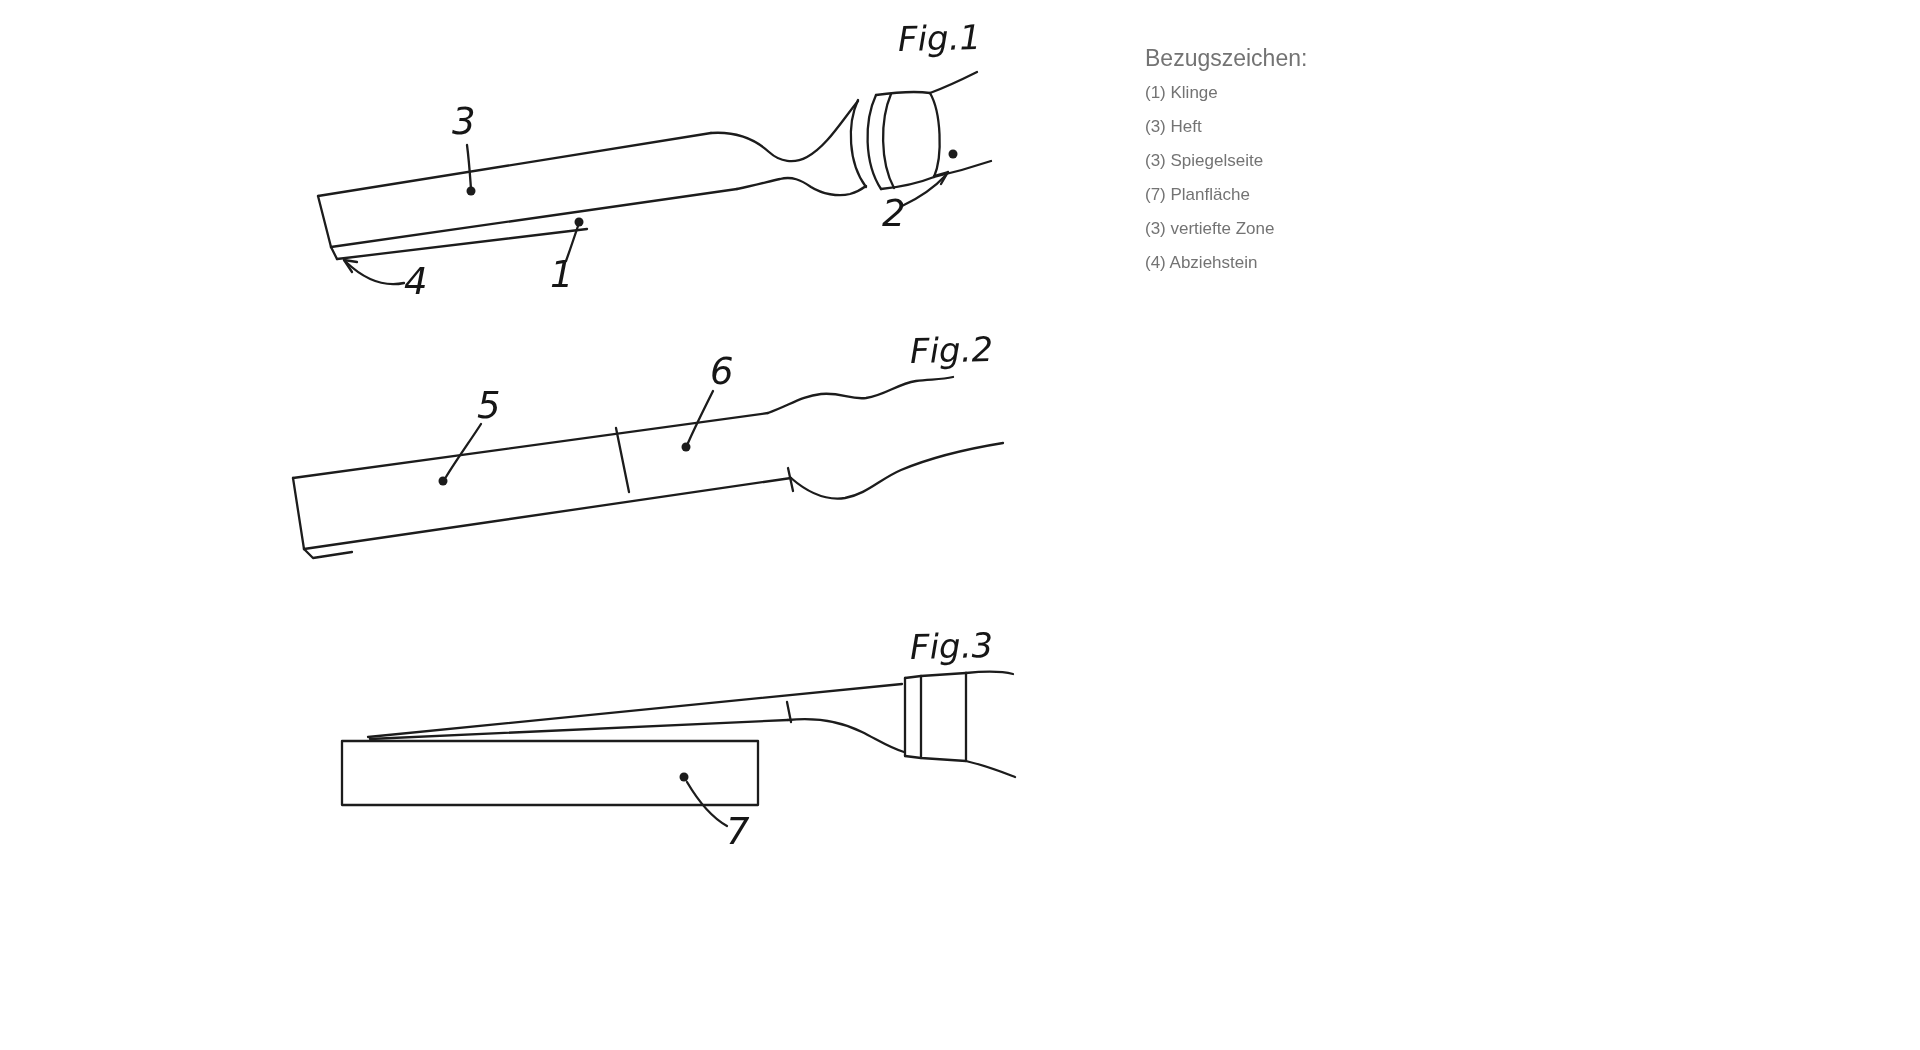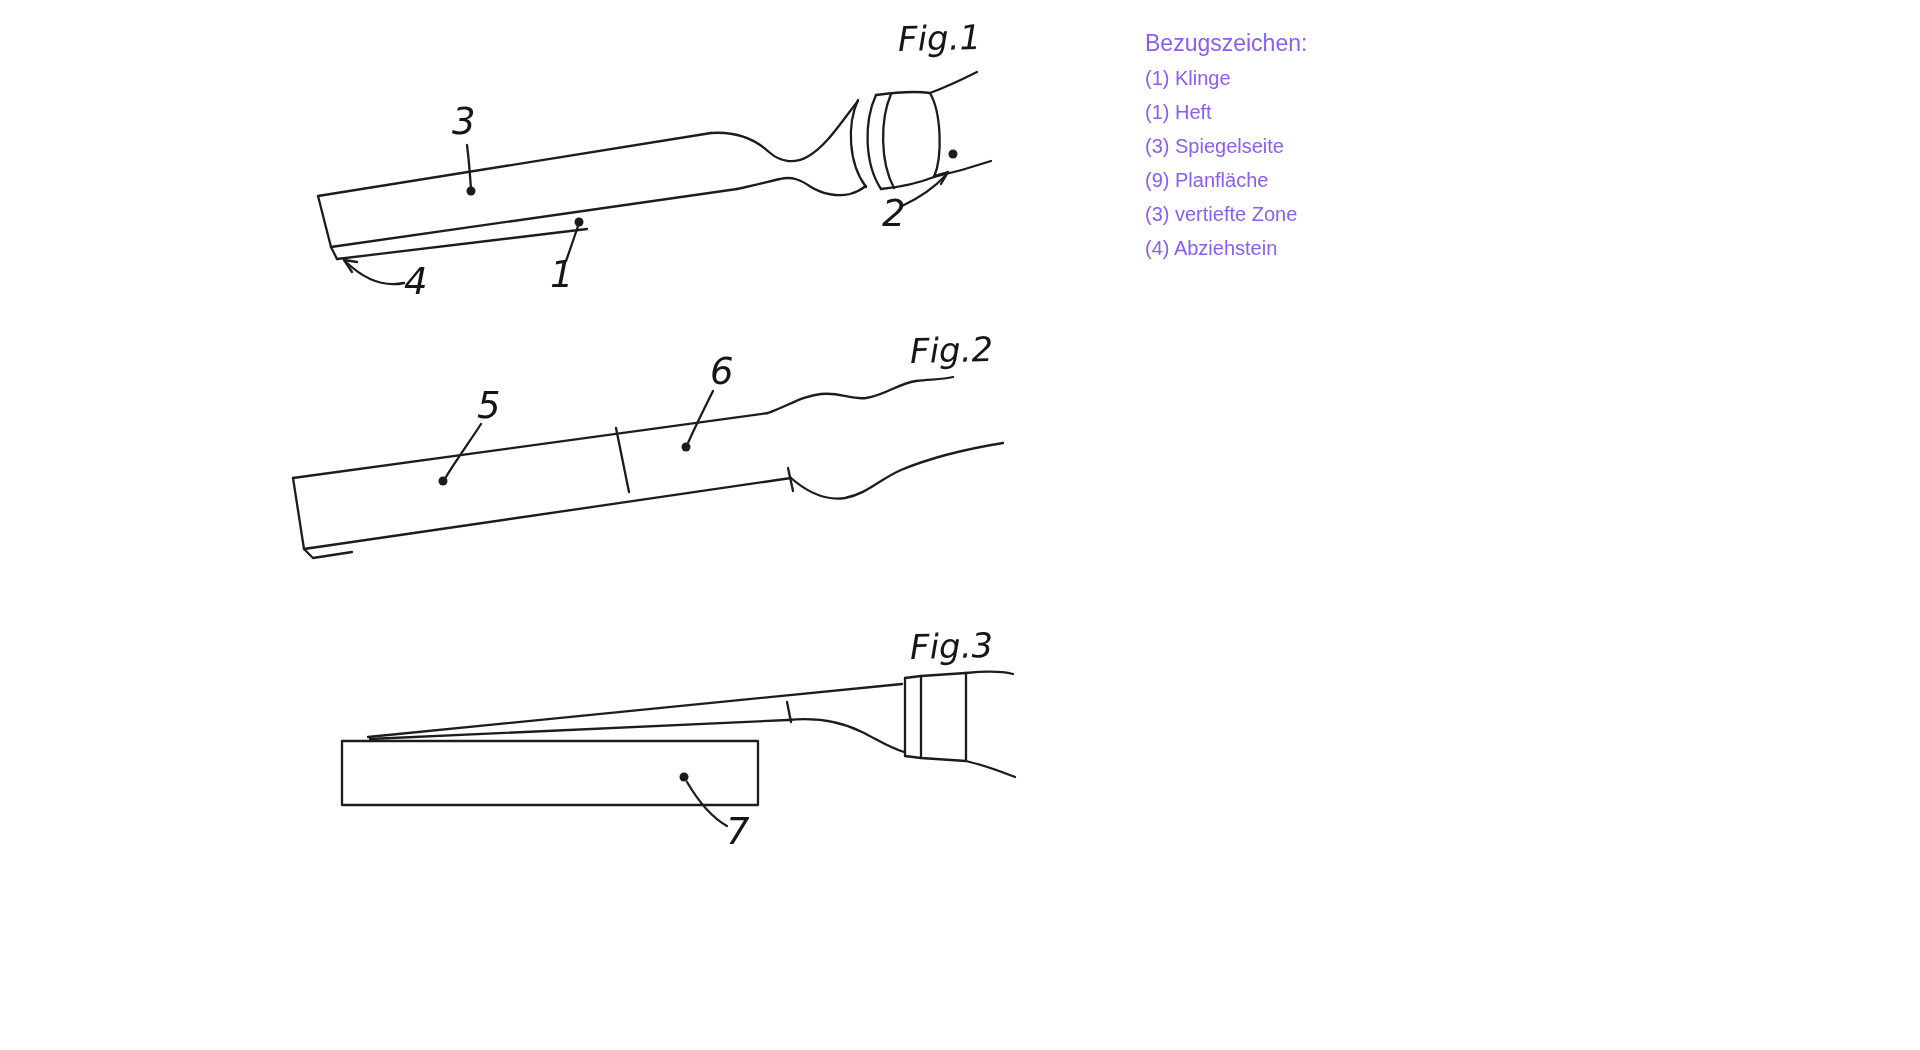--- a/index.html
+++ b/index.html
@@ -46,31 +46,31 @@
     position: absolute;
     font-family: "DejaVu Sans", sans-serif;
     font-style: italic;
     font-size: 37px;
     color: #161616;
     white-space: nowrap;
   }
   .legend {
     position: absolute;
     left: 1145px;
-    top: 26px;
+    top: 41px;
     width: 420px;
-    color: #8b5cf6;
+    color: #737373;
   }
   .legend .legend-title {
     font-size: 23px;
     line-height: 34px;
     margin-bottom: 1px;
   }
   .legend .legend-item {
-    font-size: 20px;
+    font-size: 17px;
     line-height: 34px;
     white-space: nowrap;
   }
 </style>
 </head>
 <body>
 
 <div class="canvas">
 
   <svg class="art" viewBox="0 0 1920 1050">
@@ -164,20 +164,20 @@
   <div class="ref-num" style="left:404px; top:260px;">4</div>
   <div class="ref-num" style="left:550px; top:253px;">1</div>
   <div class="ref-num" style="left:882px; top:192px;">2</div>
   <div class="ref-num" style="left:477px; top:384px;">5</div>
   <div class="ref-num" style="left:710px; top:350px;">6</div>
   <div class="ref-num" style="left:726px; top:810px;">7</div>
 
   <div class="legend">
     <div class="legend-title">Bezugszeichen:</div>
     <div class="legend-item">(1) Klinge</div>
-    <div class="legend-item">(1) Heft</div>
+    <div class="legend-item">(3) Heft</div>
     <div class="legend-item">(3) Spiegelseite</div>
-    <div class="legend-item">(9) Planfläche</div>
+    <div class="legend-item">(7) Planfläche</div>
     <div class="legend-item">(3) vertiefte Zone</div>
     <div class="legend-item">(4) Abziehstein</div>
   </div>
 
 </div>
 
 </body></html>

